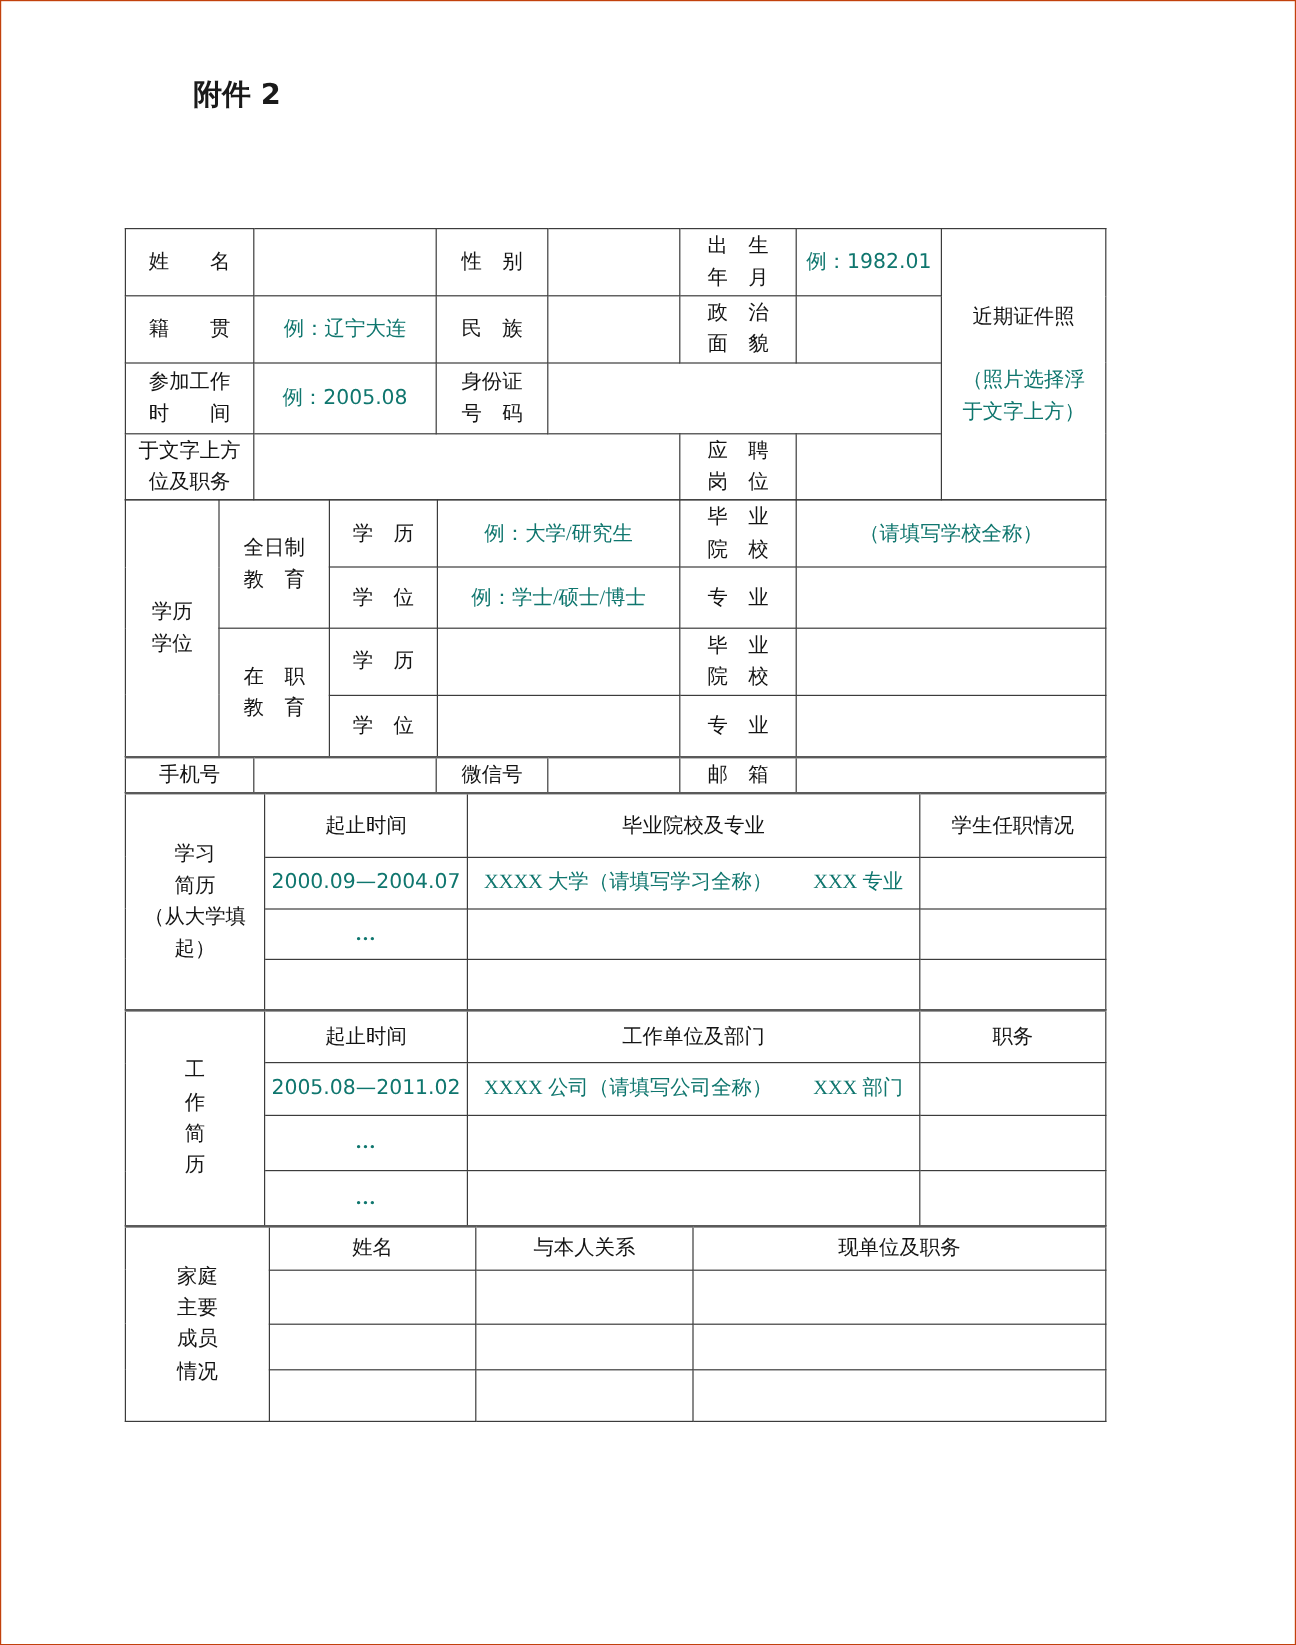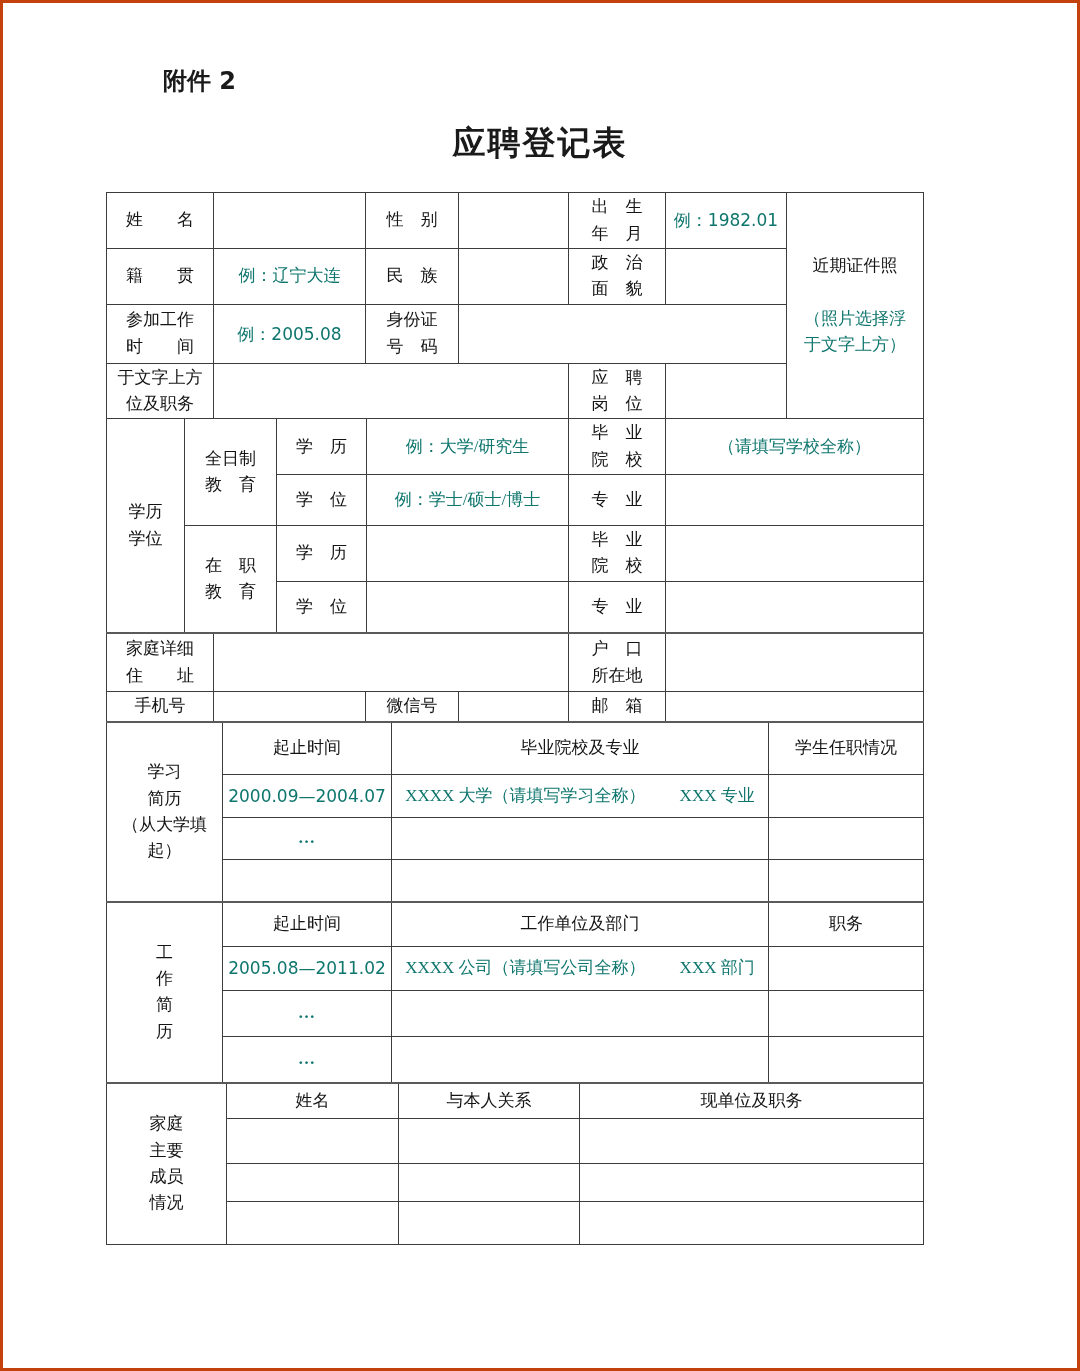--- a/index.html
+++ b/index.html
@@ -1,20 +1,20 @@
 <!DOCTYPE html>
 <html><head>
 <meta charset="utf-8">
 <style>
   html,body{margin:0;padding:0;background:#ffffff;}
   .page{
     position:relative;
     width:1080px;height:1371px;
     background:#ffffff;
-    border:3px solid #c2410c;
+    border:1px solid #c2410c;
     box-sizing:border-box;
     font-family:"Liberation Serif","DejaVu Serif",serif;
     color:#1a1a1a;
   }
   .attachment{
     position:absolute;left:160px;top:62px;
     font-size:24px;font-weight:bold;
     font-family:"DejaVu Sans","Liberation Sans",sans-serif;
   }
   .title{
@@ -44,21 +44,20 @@
   .dots{font-weight:bold;letter-spacing:1px;}
   .num{font-family:"DejaVu Sans","Liberation Sans",sans-serif;font-size:16px;}
   .exsm{font-size:16.5px;}
 </style>
 </head>
 <body>
 
 <div class="page">
 
   <div class="attachment">附件 2</div>
-  <h1 class="title">应聘登记表</h1>
 
   <div class="form">
 
     <table class="sec">
       <colgroup>
         <col style="width:107px">
           <col style="width:152px">
           <col style="width:93px">
         <col style="width:110px">
           <col style="width:97px">
@@ -156,28 +155,20 @@
     <table class="sec thicktop">
       <colgroup>
         <col style="width:107px">
           <col style="width:152px">
           <col style="width:93px">
         <col style="width:110px">
           <col style="width:97px">
           <col style="width:258px">
       </colgroup>
       <tbody>
-      <tr style="height:59px">
-        <td class="lbl">家庭详细
-住　　址</td>
-        <td colspan="3"></td>
-        <td class="lbl">户　口
-所在地</td>
-        <td></td>
-      </tr>
       <tr style="height:24px">
         <td class="lbl">手机号</td>
         <td></td>
         <td class="lbl">微信号</td>
         <td></td>
         <td class="lbl">邮　箱</td>
         <td></td>
       </tr>
     </tbody>
       </table>

